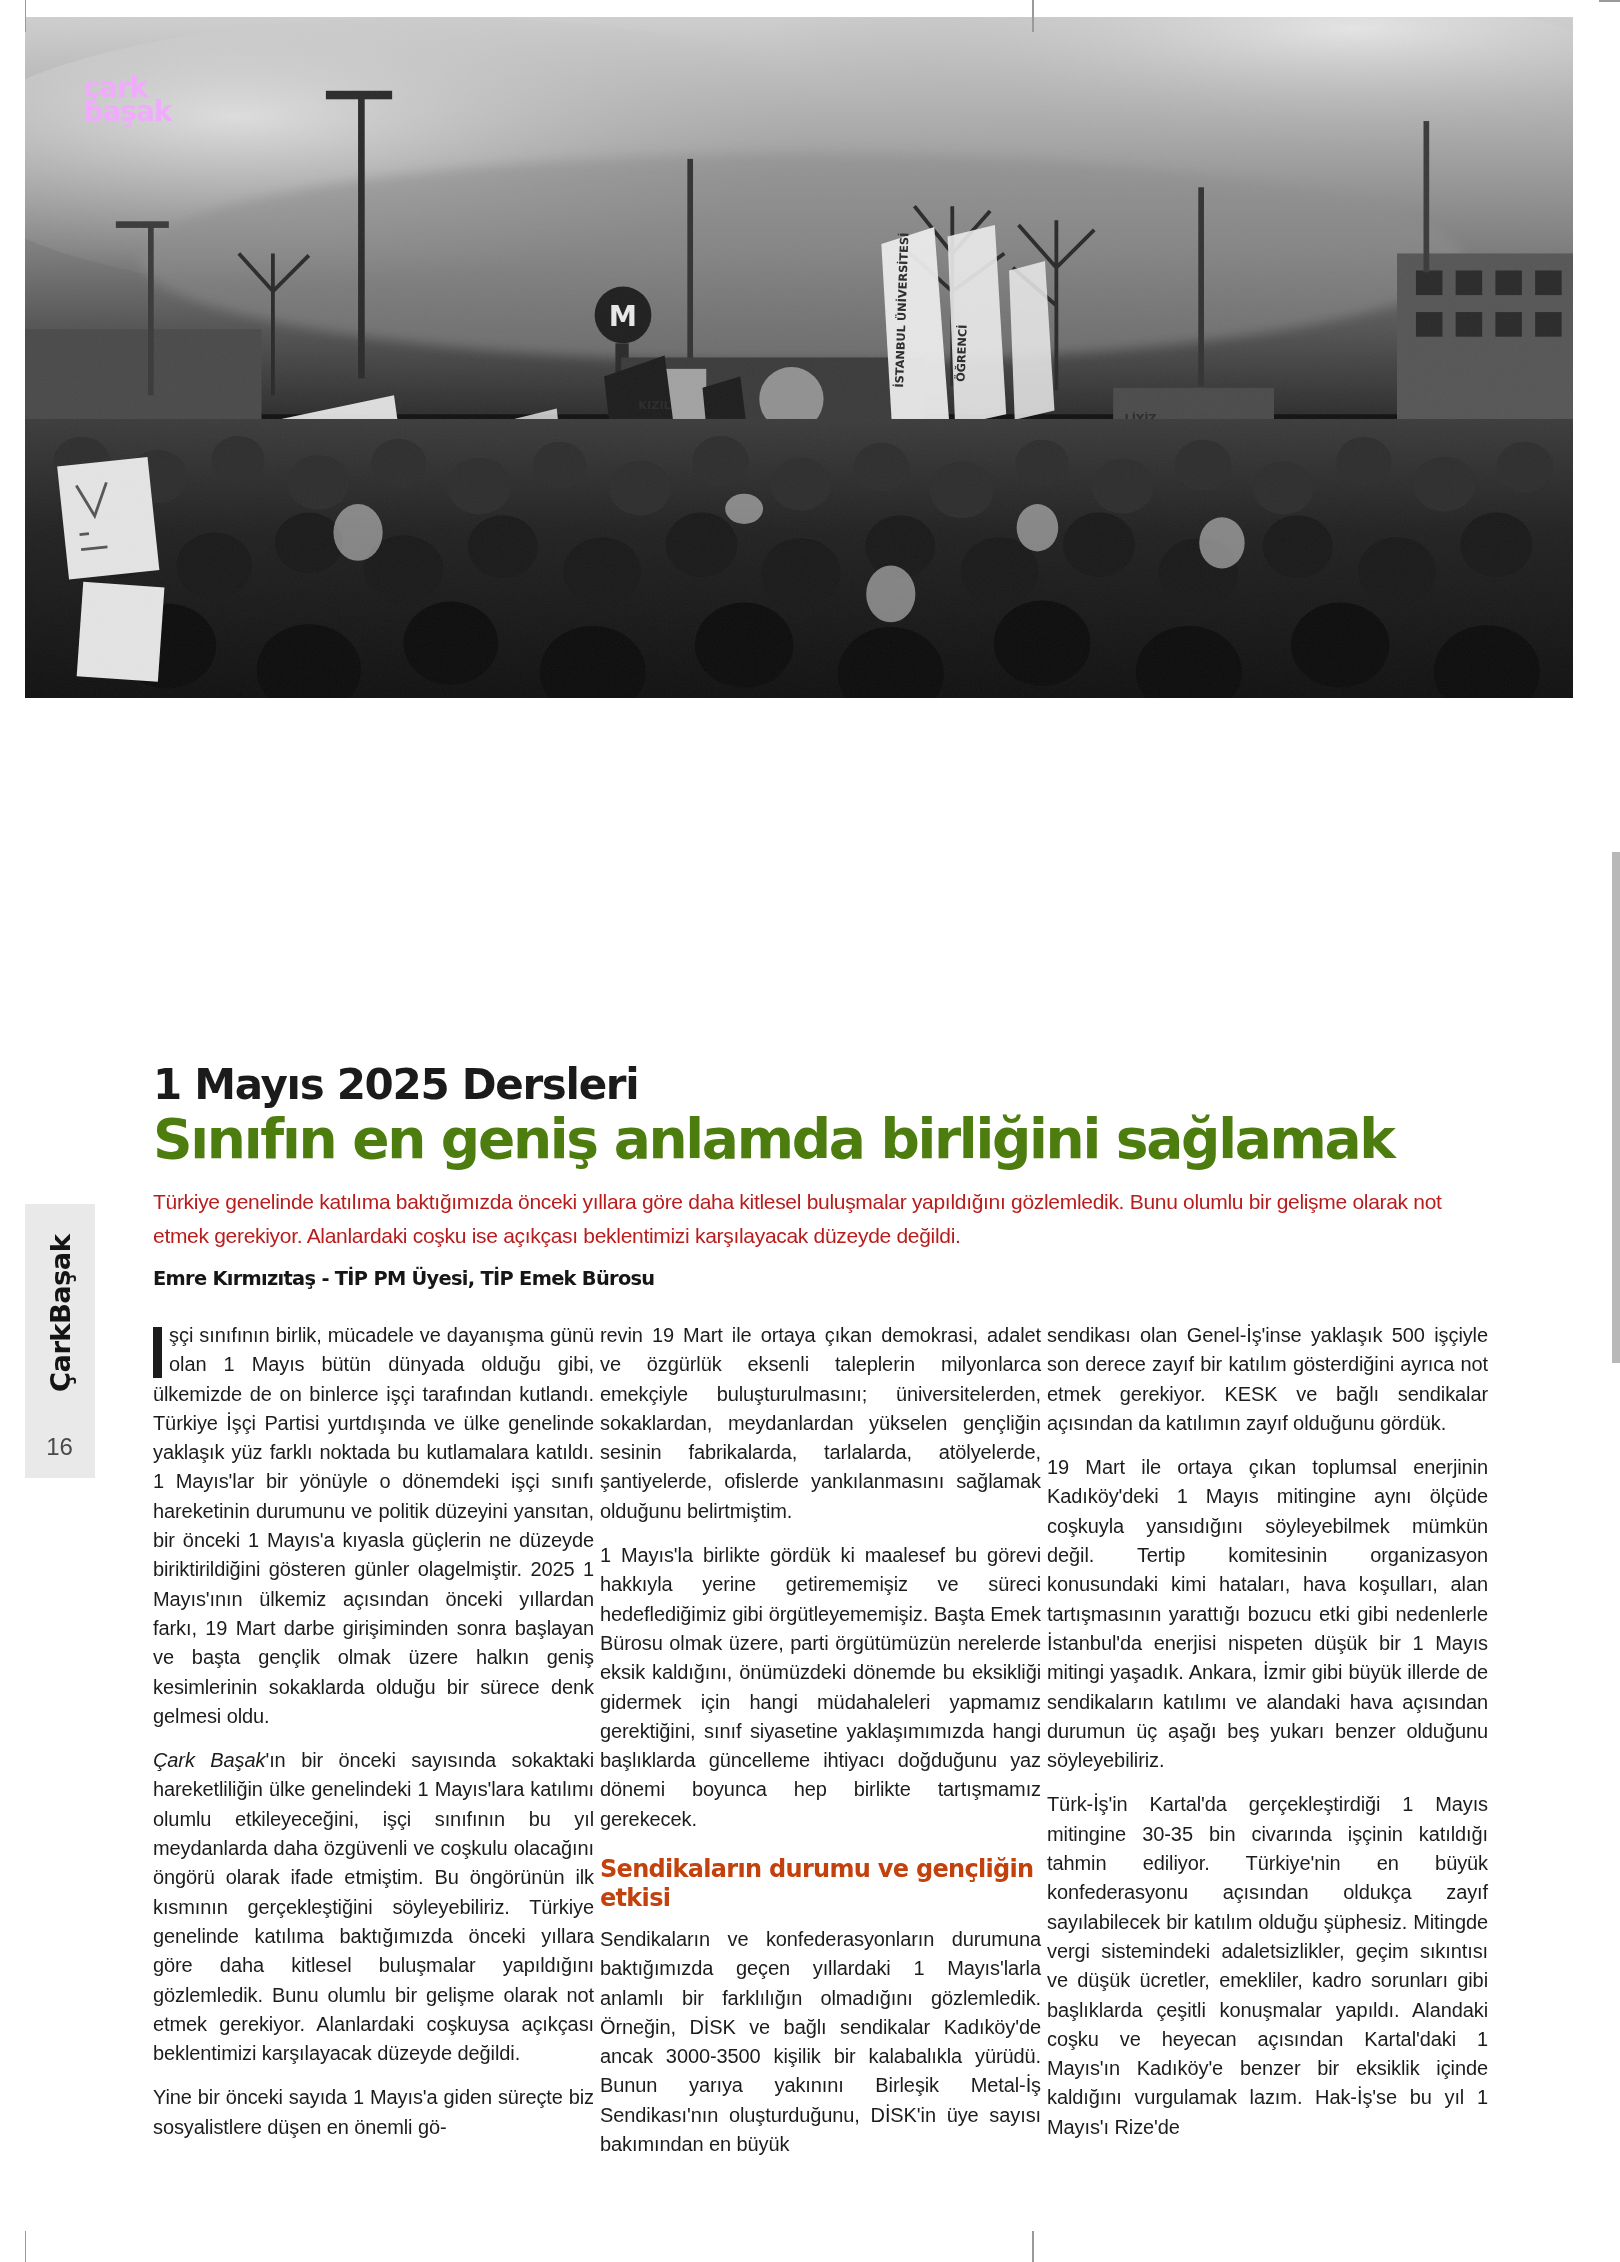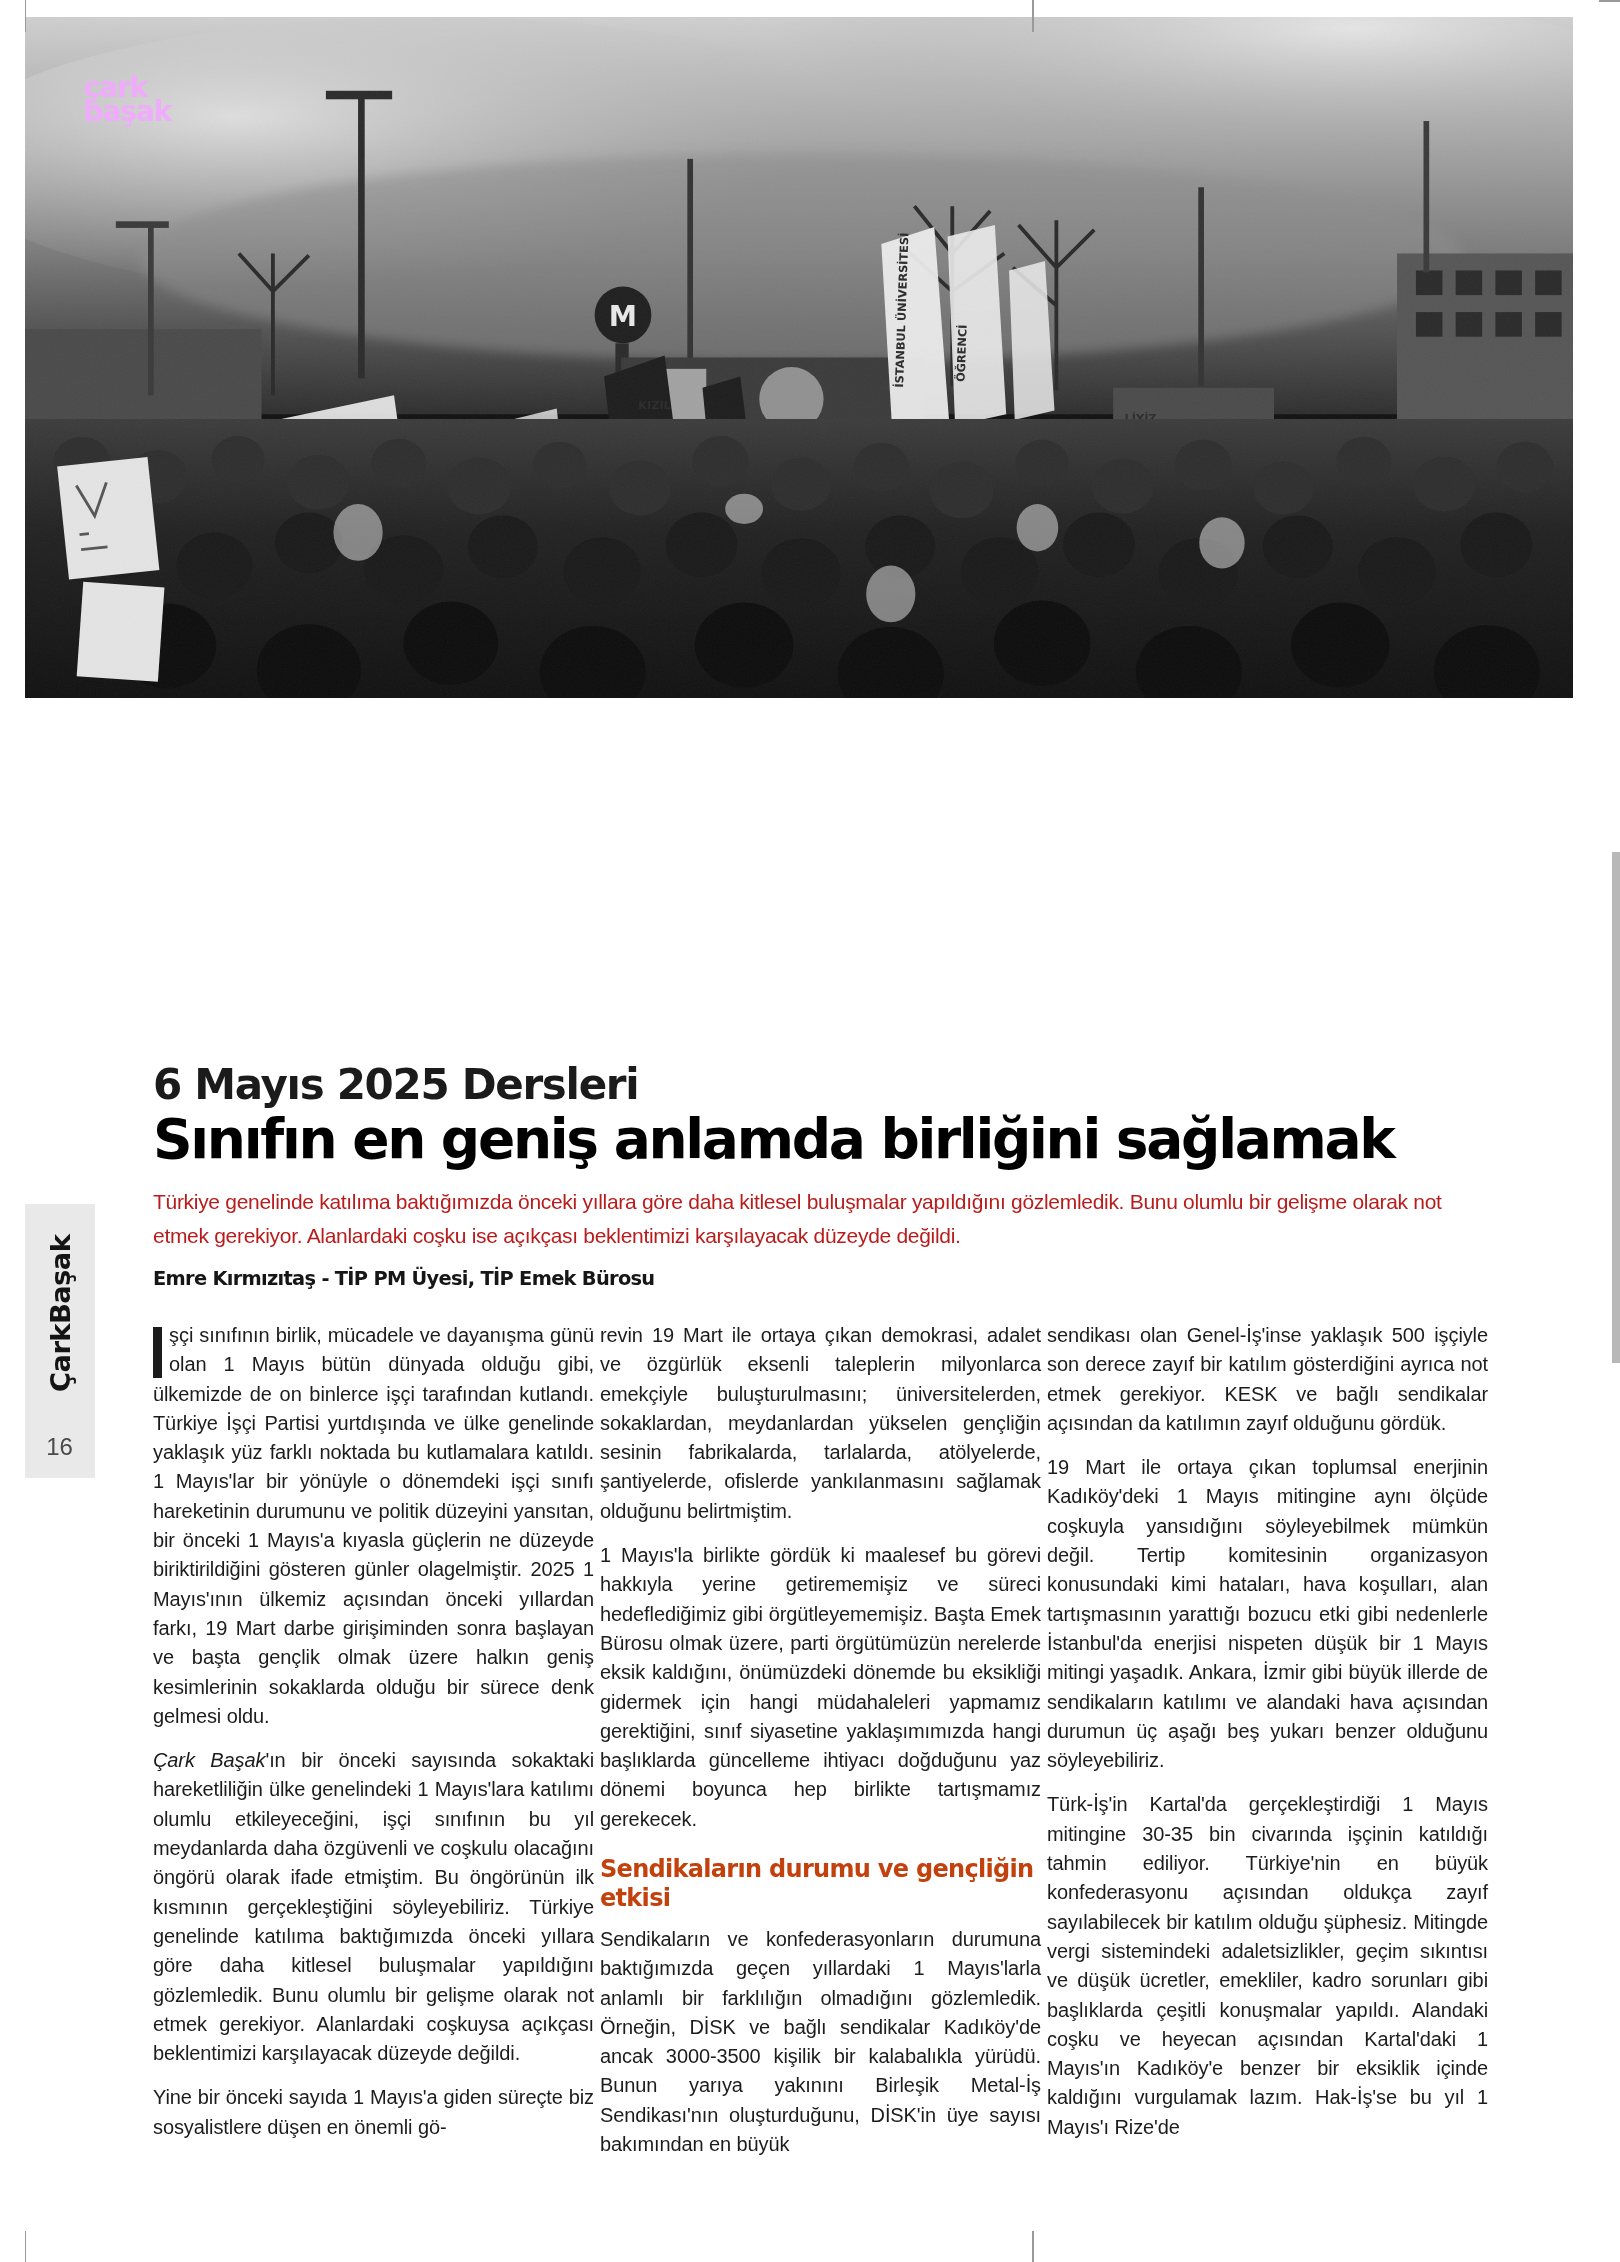--- a/index.html
+++ b/index.html
@@ -113,21 +113,21 @@
     letter-spacing: -1.3px;
     color: #1b1b1b;
     margin: 0 0 3.8px 0;
   }
   .headline {
     font-family: "DejaVu Sans", sans-serif;
     font-weight: 700;
     font-size: 55px;
     line-height: 1.04;
     letter-spacing: -2.3px;
-    color: #000000;
+    color: #4d7c0f;
     margin: 0 0 17px 0;
   }
   .standfirst {
     font-family: "Liberation Sans", sans-serif;
     font-weight: 400;
     font-size: 21px;
     line-height: 1.62;
     letter-spacing: -0.3px;
     color: #b91c1c;
     margin: 0 0 13.2px 0;
@@ -371,21 +371,21 @@
       <span>başak</span>
     </div>
   </div>
 
   <div class="side-tab">
     <div class="side-tab-label">ÇarkBaşak</div>
     <div class="side-tab-page">16</div>
   </div>
 
   <div class="headline-wrap">
-    <p class="kicker">6 Mayıs 2025 Dersleri</p>
+    <p class="kicker">1 Mayıs 2025 Dersleri</p>
     <h1 class="headline">Sınıfın en geniş anlamda birliğini sağlamak</h1>
     <p class="standfirst">Türkiye genelinde katılıma baktığımızda önceki yıllara göre daha kitlesel buluşmalar yapıldığını gözlemledik. Bunu olumlu bir gelişme olarak not etmek gerekiyor. Alanlardaki coşku ise açıkçası beklentimizi karşılayacak düzeyde değildi.</p>
     <p class="byline">Emre Kırmızıtaş - TİP PM Üyesi, TİP Emek Bürosu</p>
   </div>
 
   <div class="columns">
 
     <div class="col">
       <p class="first"><span class="dropcap-i"></span><span>şçi sınıfının birlik, mücadele ve dayanışma günü olan 1 Mayıs bütün dünyada olduğu gibi, ülkemizde de on binlerce işçi tarafından kutlandı. Türkiye İşçi Partisi yurtdışında ve ülke genelinde yaklaşık yüz farklı noktada bu kutlamalara katıldı. 1 Mayıs'lar bir yönüyle o dönemdeki işçi sınıfı hareketinin durumunu ve politik düzeyini yansıtan, bir önceki 1 Mayıs'a kıyasla güçlerin ne düzeyde biriktirildiğini gösteren günler olagelmiştir. 2025 1 Mayıs'ının ülkemiz açısından önceki yıllardan farkı, 19 Mart darbe girişiminden sonra başlayan ve başta gençlik olmak üzere halkın geniş kesimlerinin sokaklarda olduğu bir sürece denk gelmesi oldu.</span></p>
       <p><em>Çark Başak</em><span>'ın bir önceki sayısında sokaktaki hareketliliğin ülke genelindeki 1 Mayıs'lara katılımı olumlu etkileyeceğini, işçi sınıfının bu yıl meydanlarda daha özgüvenli ve coşkulu olacağını öngörü olarak ifade etmiştim. Bu öngörünün ilk kısmının gerçekleştiğini söyleyebiliriz. Türkiye genelinde katılıma baktığımızda önceki yıllara göre daha kitlesel buluşmalar yapıldığını gözlemledik. Bunu olumlu bir gelişme olarak not etmek gerekiyor. Alanlardaki coşkuysa açıkçası beklentimizi karşılayacak düzeyde değildi.</span></p>

